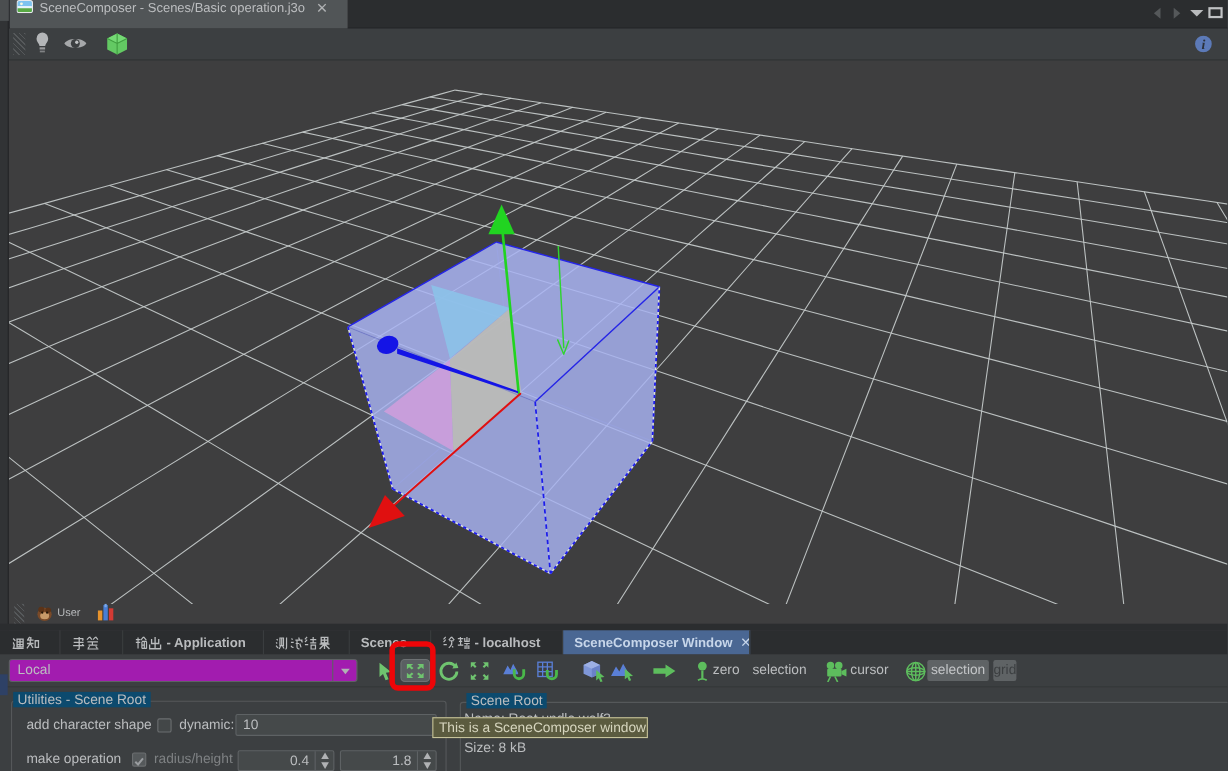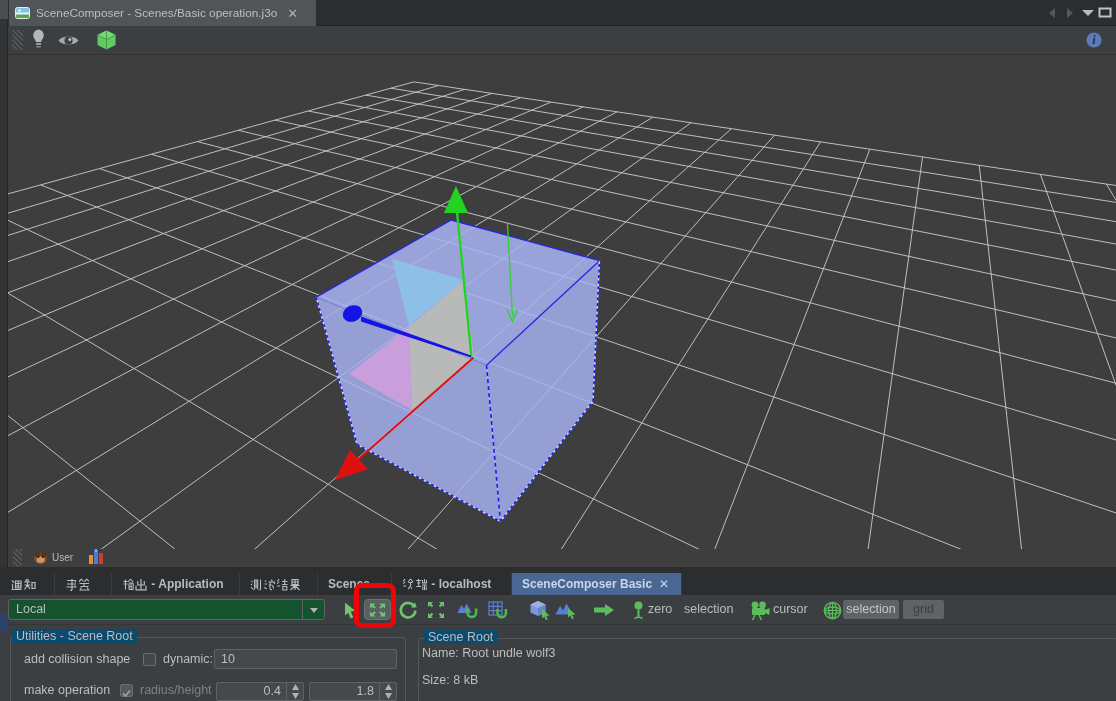--- a/index.html
+++ b/index.html
@@ -1,31 +1,31 @@
 <!DOCTYPE html>
 <html><head><meta charset="utf-8"><style>
 *{margin:0;padding:0;box-sizing:border-box}
 html,body{width:1116px;height:701px;overflow:hidden;background:#3c3f41;font-family:"Liberation Sans",sans-serif}
 #root{position:relative;width:1116px;height:701px}
 .abs{position:absolute}
 
 #toptabs{left:0;top:0;width:1116px;height:26px;background:#2b2d2f;border-bottom:1px solid #222426}
-#doctab{left:9px;top:0;width:307px;height:26px;background:#515557;display:flex;align-items:center;color:#bcbec0;font-size:11.8px}
+#doctab{left:9px;top:0;width:307px;height:26px;background:#515557;display:flex;align-items:flex-start;color:#bcbec0;font-size:11.8px}
 #doctab .x{color:#b0b2b4;margin-left:10px;font-size:13px}
 .winbtns{top:4px;color:#9a9da0}
 
 #vtoolbar{left:0;top:26px;width:1116px;height:29px;background:#3c3f41;border-bottom:1px solid #2f3133}
 .grip{background:repeating-linear-gradient(45deg,#56595b 0 1px,transparent 1px 3.5px)}
 
 #botborder{left:0;top:567px;width:1116px;height:6px;background:#2b2d2f}
 #btabs{left:0;top:573px;width:1116px;height:22px;background:#2b2d2f;display:flex;align-items:stretch;color:#b9bbbd;font-size:12px;font-weight:bold}
 .btab{display:flex;align-items:center;padding:0 10px;white-space:nowrap;overflow:hidden;border-right:1px solid #3a3d3f;position:relative}
 .btab.sel{background:#4a6793;color:#c7d6ea;font-weight:bold}
 #btoolbar{left:0;top:595px;width:1116px;height:30px;background:#3c3f41;border-bottom:1px solid #333537}
-#combo{position:absolute;left:8px;top:4px;width:317px;height:21px;border:1px solid #5e6264;border-radius:3px;background:#14532d;color:#bcbec0;font-size:12.5px;line-height:19px;padding-left:7px}
+#combo{position:absolute;left:8px;top:4px;width:317px;height:21px;border:1px solid #5e6264;border-radius:3px;background:#a21caf;color:#bcbec0;font-size:12.5px;line-height:19px;padding-left:7px}
 #combo .arr{position:absolute;right:0;top:0;width:22px;height:19px;border-left:1px solid #5e6264;display:flex;align-items:center;justify-content:center}
 .tbico{position:absolute;top:3px;width:24px;height:24px;display:flex;align-items:center;justify-content:center}
 .tblabel{position:absolute;top:7px;color:#bbbdbf;font-size:12.5px}
 .tbtn{position:absolute;top:5px;height:19px;background:#5f6365;border-radius:2px;color:#c3c5c7;font-size:12.5px;line-height:19px;text-align:center}
 
 #bpanels{left:0;top:625px;width:1116px;height:76px;background:#3c3f41}
 .grpline{position:absolute;border:1px solid #55585a;border-radius:3px}
 .grptitle{position:absolute;color:#bbbdbf;font-size:12.5px;background:#0c4a6e;padding:0 4px}
 .lbl{position:absolute;color:#bbbdbf;font-size:12.5px}
 .lbl.dis{color:#7e8183}
@@ -281,21 +281,21 @@
 <div class="btab" style="width:120px">
         <svg width="13" height="13">
           <use href="#g-zhong"></use>
         </svg>
         <svg width="13" height="13">
           <use href="#g-duan"></use>
         </svg>
         <span>&nbsp;- localhost</span>
       </div>
 <div class="btab sel" style="width:170px">
-        <span>SceneComposer Basic</span>
+        <span>SceneComposer Window</span>
         <span style="margin-left:7px;font-weight:normal">✕</span>
       </div>
 </div>
 <div id="btoolbar" class="abs">
 <div id="combo">Local<div class="arr">
           <div style="width:0;height:0;border:4px solid transparent;border-top:5px solid #b0b2b4;margin-top:5px"></div>
         </div></div>
 <div class="tbico" style="left:338px">
         <svg width="15" height="17">
           <path d="M2,0.5 L12.5,9 L7.8,9.5 L10.3,15.5 L7.5,16.5 L5.2,10.8 L2,13.5 z" fill="#6fc46f"></path>
@@ -385,27 +385,27 @@
           <g stroke="#5dbd5d" fill="none" stroke-width="1.3">
             <circle cx="9.5" cy="9.5" r="8.2"></circle>
             <ellipse cx="9.5" cy="9.5" rx="8.2" ry="3.4"></ellipse>
             <ellipse cx="9.5" cy="9.5" rx="3.8" ry="8.2"></ellipse>
             <line x1="9.5" y1="1.3" x2="9.5" y2="17.7"></line>
             <line x1="1.3" y1="9.5" x2="17.7" y2="9.5"></line>
           </g>
         </svg>
       </div>
 <div class="tbtn" style="left:843px;width:56px">selection</div>
-<div class="tbtn" style="left:903px;width:41px;color:#3c3f41">grid</div>
+<div class="tbtn" style="left:903px;width:21px;color:#3c3f41">grid</div>
 </div>
 
 <div id="bpanels" class="abs"></div>
 <div class="grpline" style="left:10px;top:637px;width:396px;height:70px"></div>
 <div class="grptitle" style="left:12px;top:629px">Utilities - Scene Root</div>
-<div class="lbl" style="left:24px;top:652px">add collision shape</div>
+<div class="lbl" style="left:24px;top:652px">add character shape</div>
 <div class="cbox" style="left:143px;top:653px"></div>
 <div class="lbl" style="left:163px;top:652px">dynamic:</div>
 <div class="tfield" style="left:214px;top:649px;width:183px;padding-left:6px">10</div>
 <div class="lbl" style="left:24px;top:683px">make operation</div>
 <div class="cbox" style="left:120px;top:684px;background:#55595b"><svg width="11" height="11">
         <path d="M2,5.5 L4.5,8 L9,2.5" stroke="#9a9da0" stroke-width="1.8" fill="none"></path>
       </svg></div>
 <div class="lbl dis" style="left:140px;top:683px">radius/height</div>
 <div class="spin" style="left:216px;top:682px">
       <span class="v">0.4</span>
@@ -418,14 +418,15 @@
       <span class="v">1.8</span>
       <div class="btns"><svg width="9" height="17">
           <path d="M4.5,1 L8,7 H1 z" fill="#b0b2b4"></path>
           <path d="M4.5,16 L8,10 H1 z" fill="#b0b2b4"></path>
         </svg></div>
     </div>
 <div class="grpline" style="left:418px;top:638px;width:700px;height:70px"></div>
 <div class="grptitle" style="left:424px;top:630px">Scene Root</div>
 <div class="lbl" style="left:422px;top:646px">Name: Root undle wolf3</div>
 <div class="lbl" style="left:422px;top:673px">Size: 8 kB</div>
+<div id="tooltip">This is a SceneComposer window</div>
 <div class="abs" style="left:0;top:613px;width:7px;height:19px;background:#2e4166"></div>
 <div id="redbox"></div>
 </div>
 </body></html>

